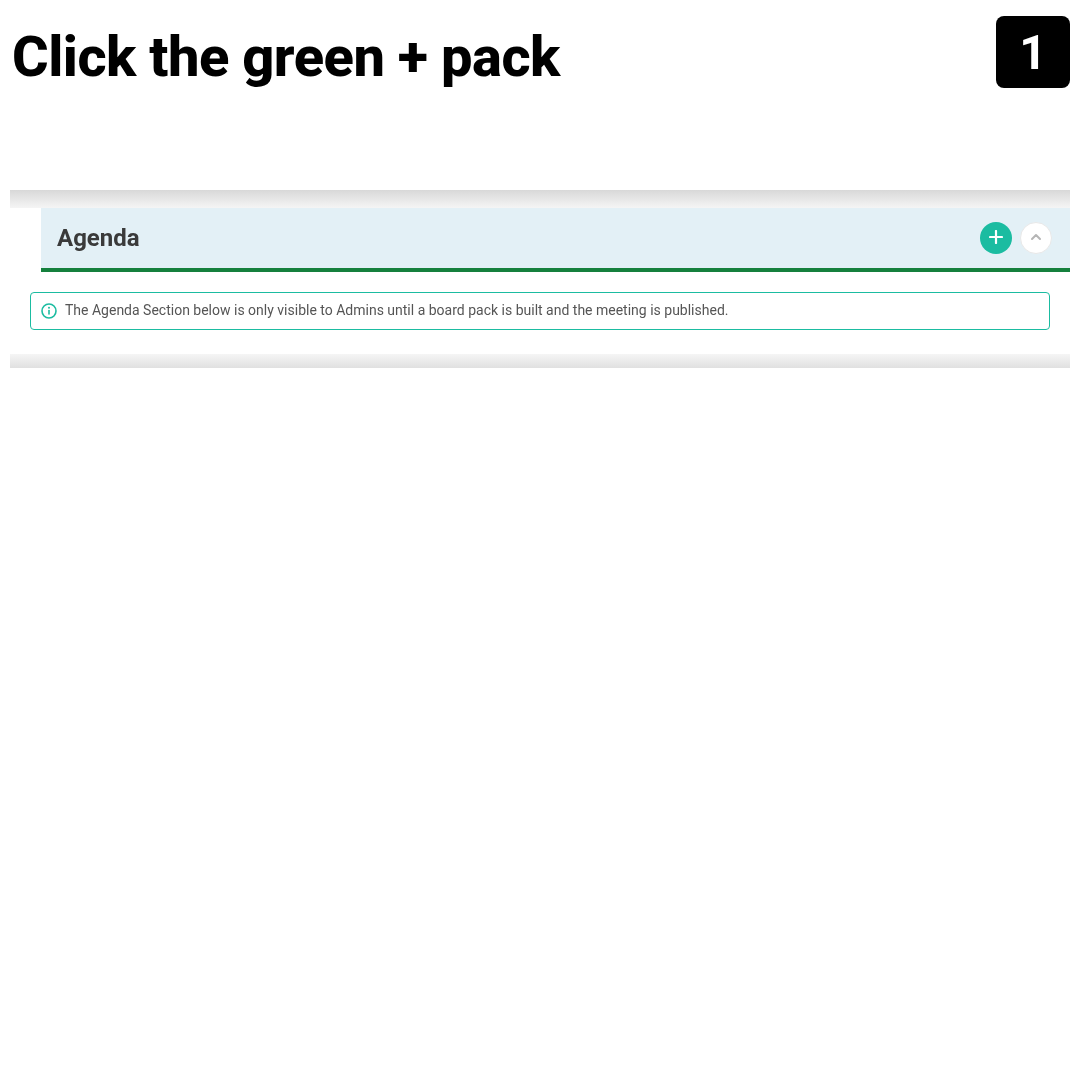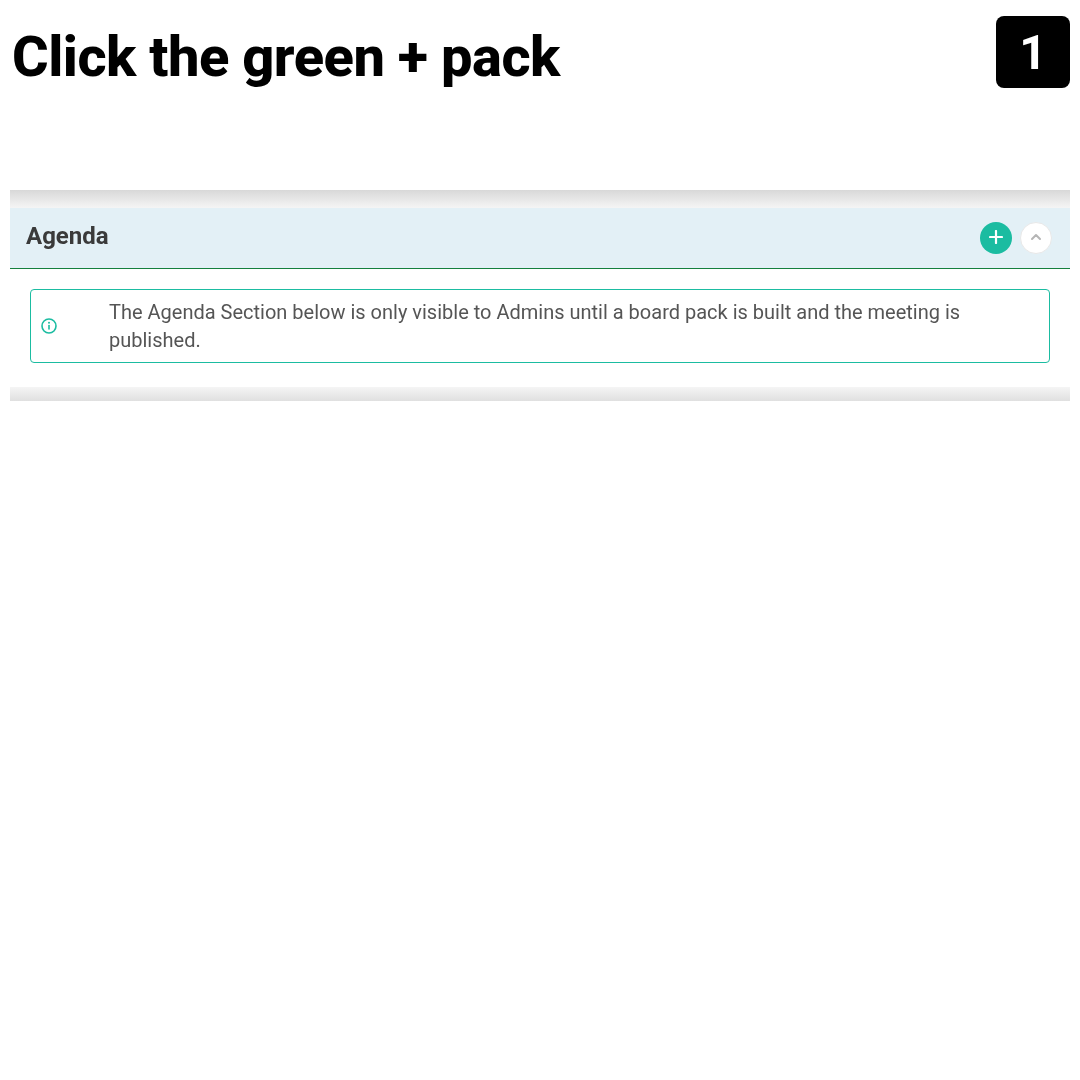--- a/index.html
+++ b/index.html
@@ -44,24 +44,25 @@
       height: 18px;
       background: linear-gradient(to bottom, #d8d8d8 0%, #f5f5f5 100%);
     }
     .gradient-bar-bottom {
       height: 14px;
       background: linear-gradient(to bottom, #f5f5f5 0%, #e0e0e0 100%);
     }
     .agenda-header {
       background: #e3f0f6;
       display: flex;
-      align-items: flex-start;
+      align-items: center;
       justify-content: space-between;
       padding: 14px 18px 14px 16px;
-      border-bottom: 1px solid #15803d;
+      border-bottom: 4px solid #15803d;
+      margin-left: 31px;
     }
     .agenda-title {
       font-size: 24px;
       font-weight: 700;
       color: #3a3a3a;
     }
     .agenda-controls {
       display: flex;
       align-items: center;
       gap: 8px;
@@ -115,24 +116,23 @@
       display: flex;
       align-items: center;
       justify-content: center;
       flex-shrink: 0;
     }
     .info-icon svg {
       width: 16px;
       height: 16px;
     }
     .info-text {
-      font-size: 20px;
+      font-size: 14px;
       color: #555555;
       line-height: 1.4;
-      margin-left: 44px;
     }
   </style>
 </head>
 <body>
 
 <h1 class="page-title">Click the green + pack</h1>
 
 <div class="step-badge">1</div>
 
 <div class="panel">

